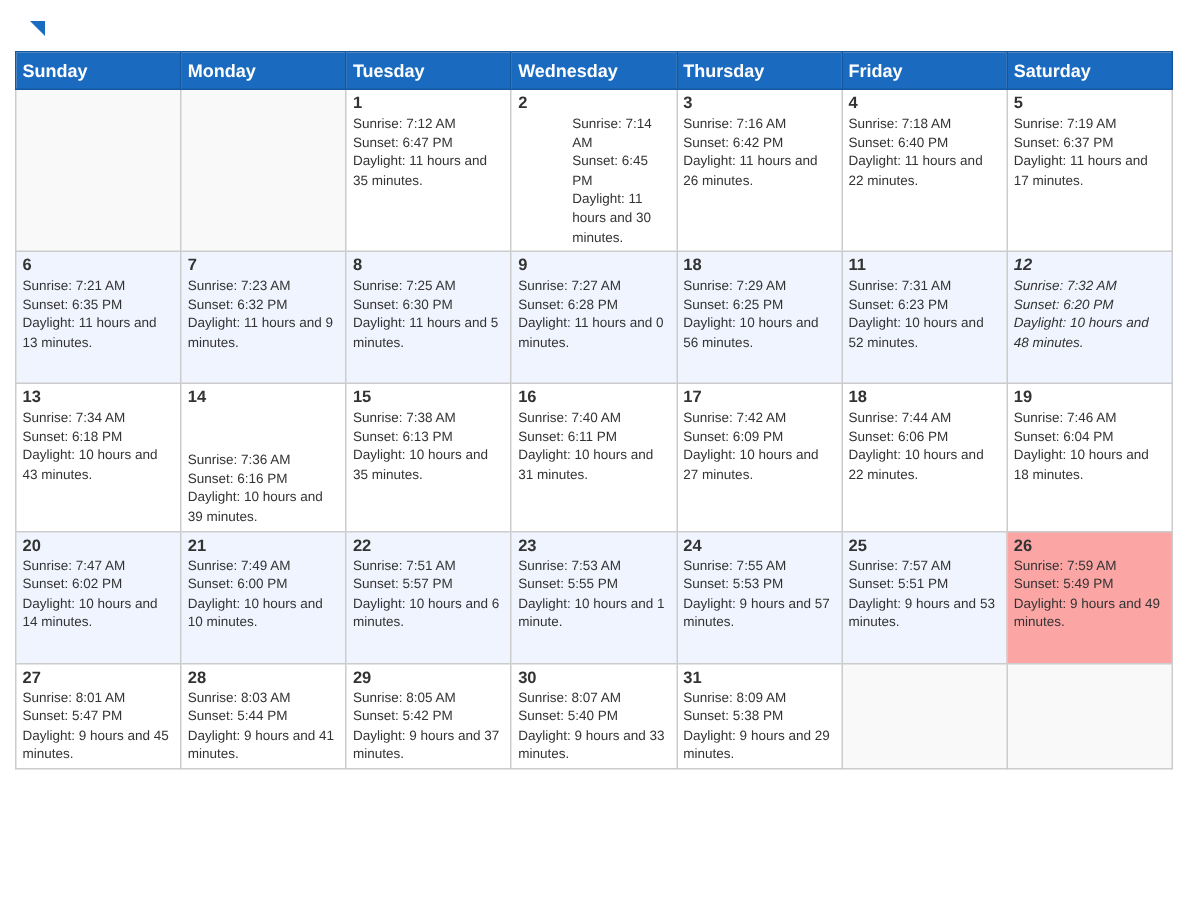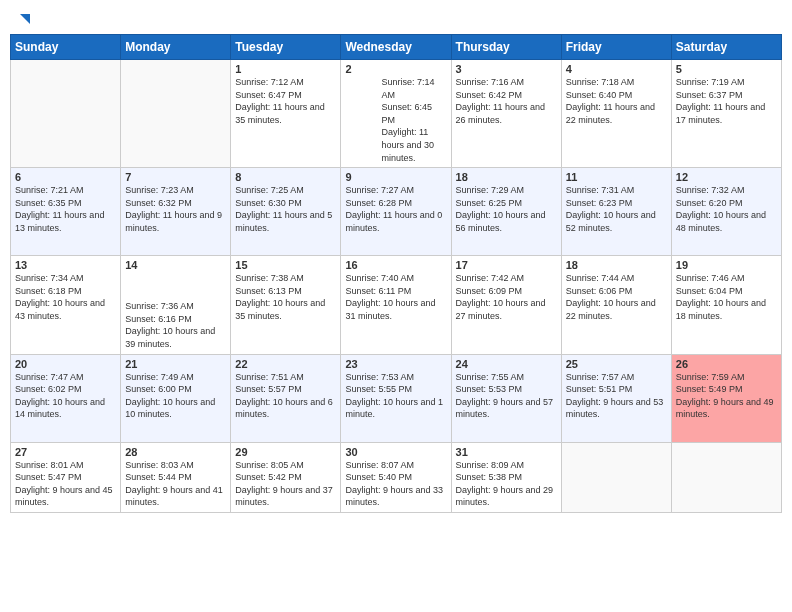--- a/index.html
+++ b/index.html
@@ -183,21 +183,21 @@
             <div class="day-info" style="white-space: pre-line;">Sunrise: 7:29 AM
 Sunset: 6:25 PM
 Daylight: 10 hours and 56 minutes.</div>
           </td>
           <td style="background: rgb(240, 244, 255);">
             <span class="day-num">11</span>
             <div class="day-info" style="white-space: pre-line;">Sunrise: 7:31 AM
 Sunset: 6:23 PM
 Daylight: 10 hours and 52 minutes.</div>
           </td>
-          <td style="background: rgb(240, 244, 255);">
+          <td style="background: rgb(240, 244, 255); font-style: italic;">
             <span class="day-num">12</span>
             <div class="day-info" style="white-space: pre-line;">Sunrise: 7:32 AM
 Sunset: 6:20 PM
 Daylight: 10 hours and 48 minutes.</div>
           </td>
         </tr>
         <tr style="height: 88px;">
           <td>
             <span class="day-num">13</span>
             <div class="day-info" style="white-space: pre-line;">Sunrise: 7:34 AM

